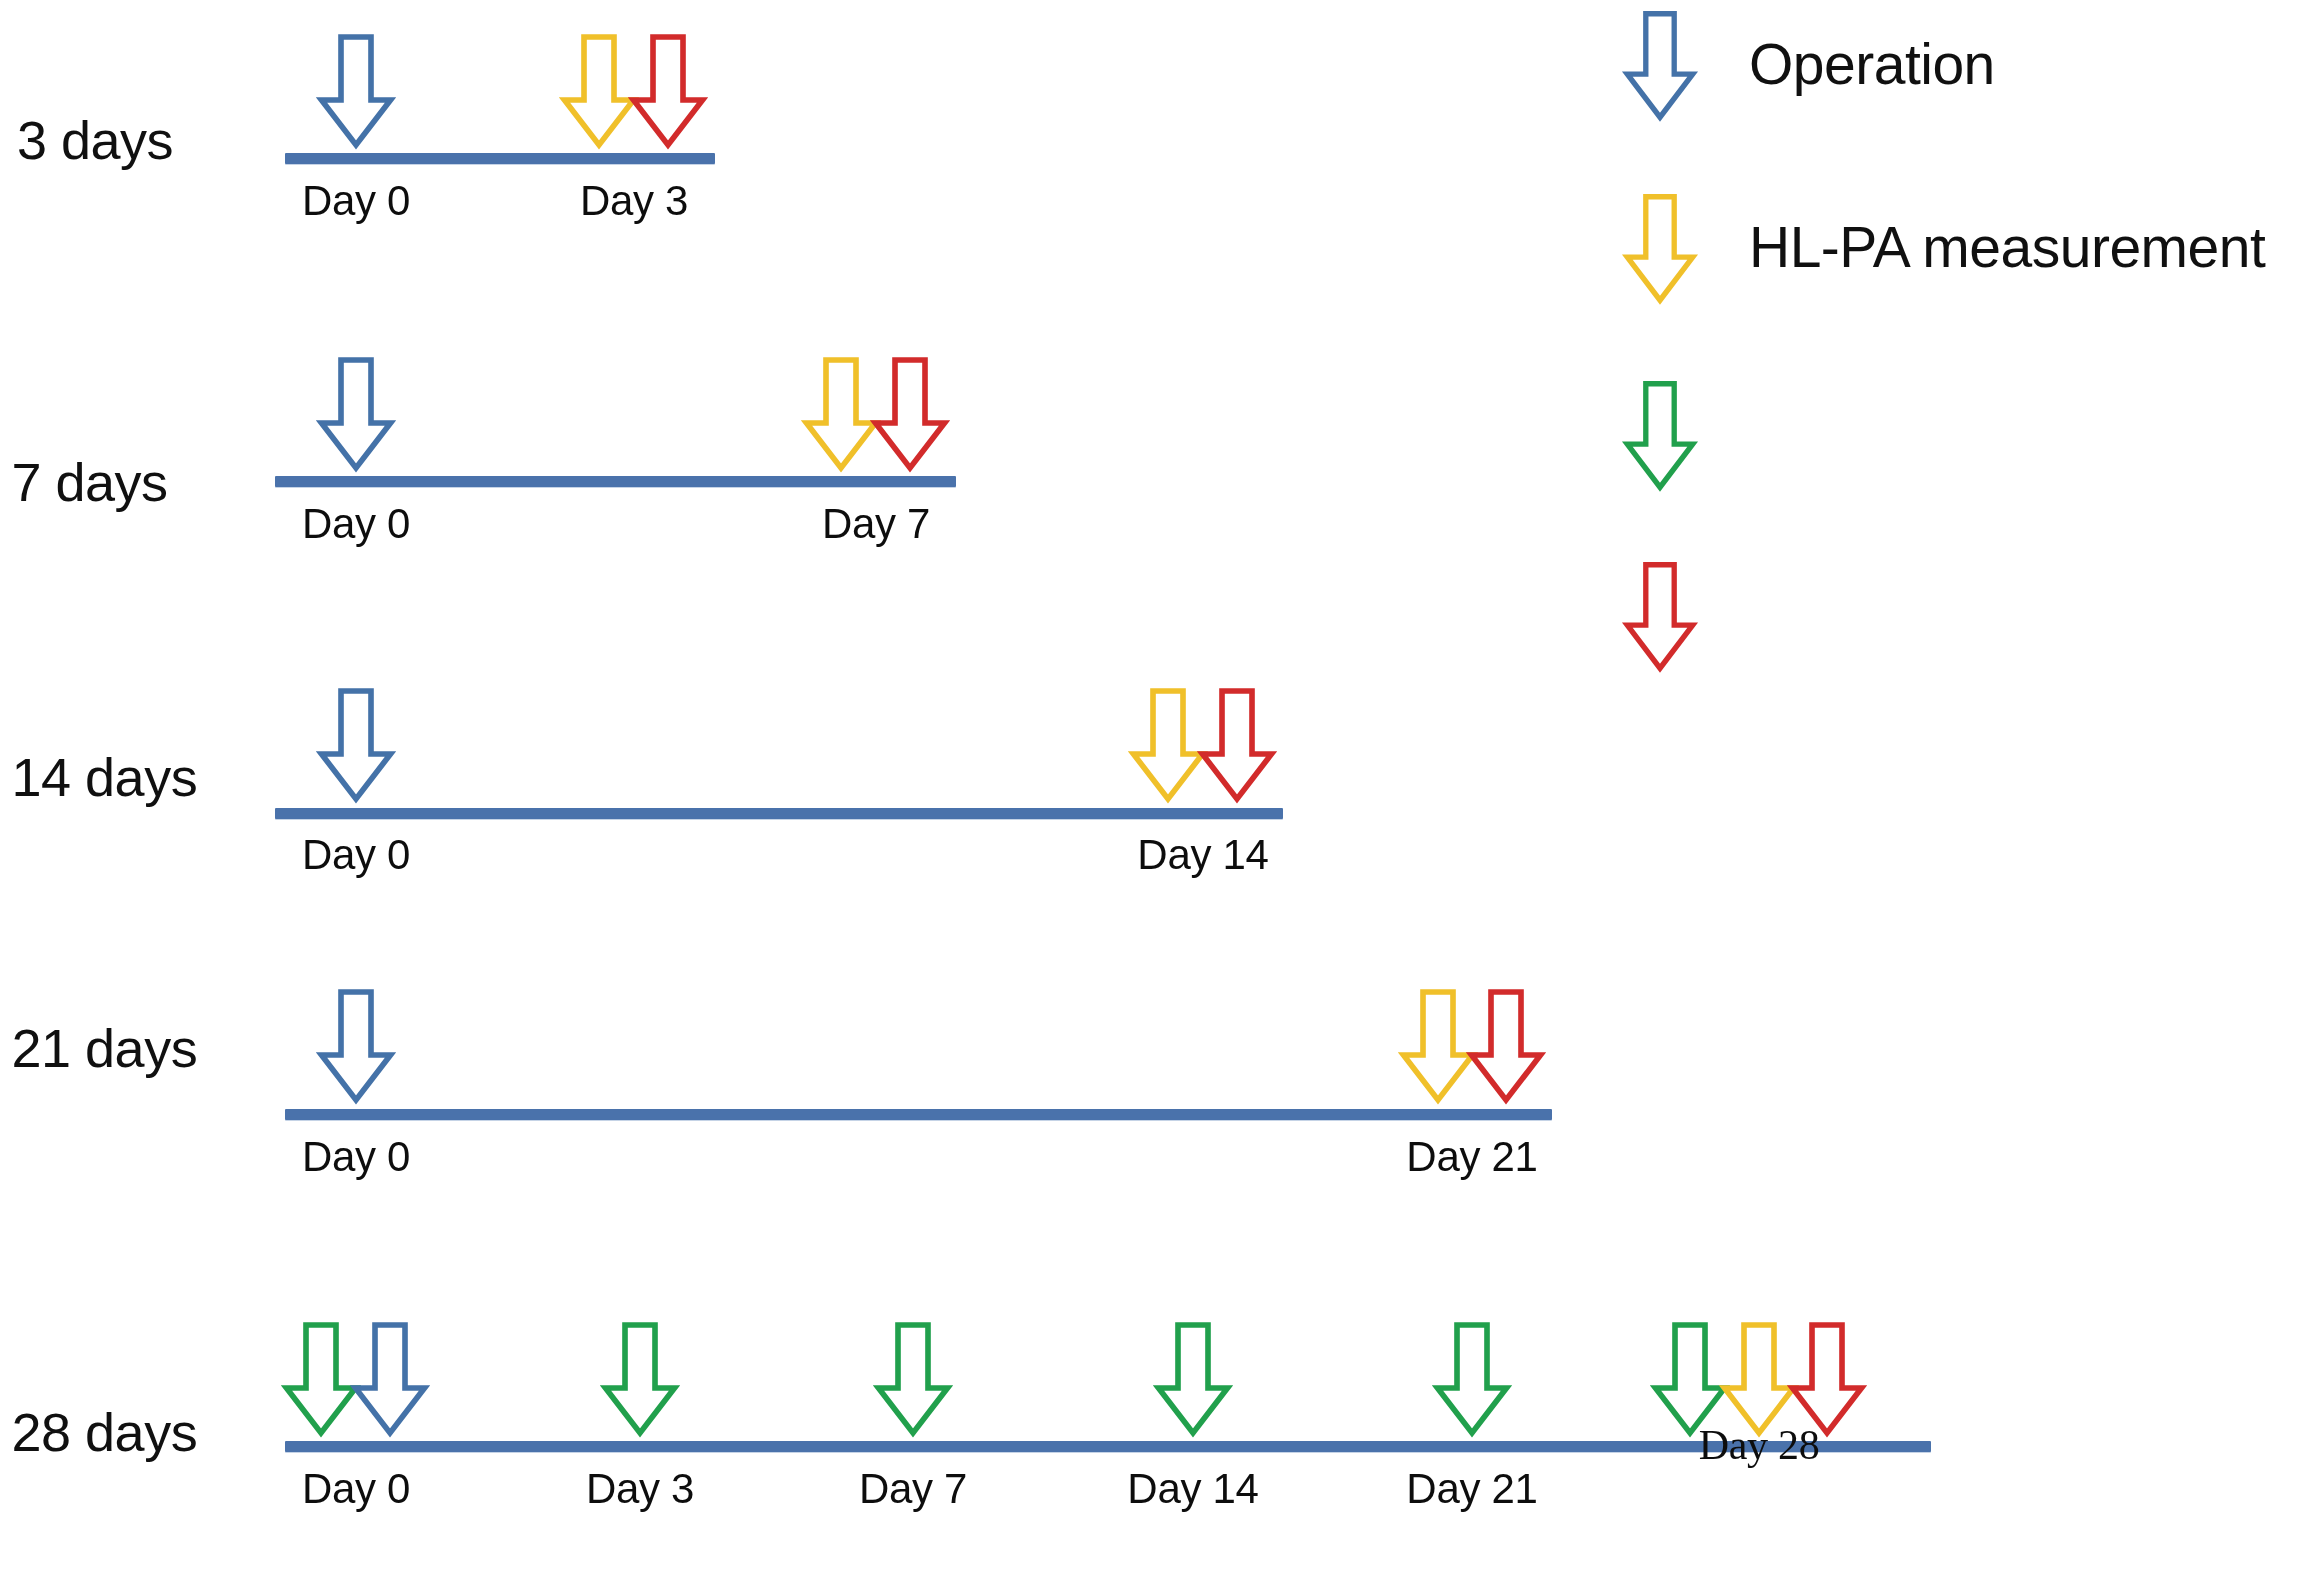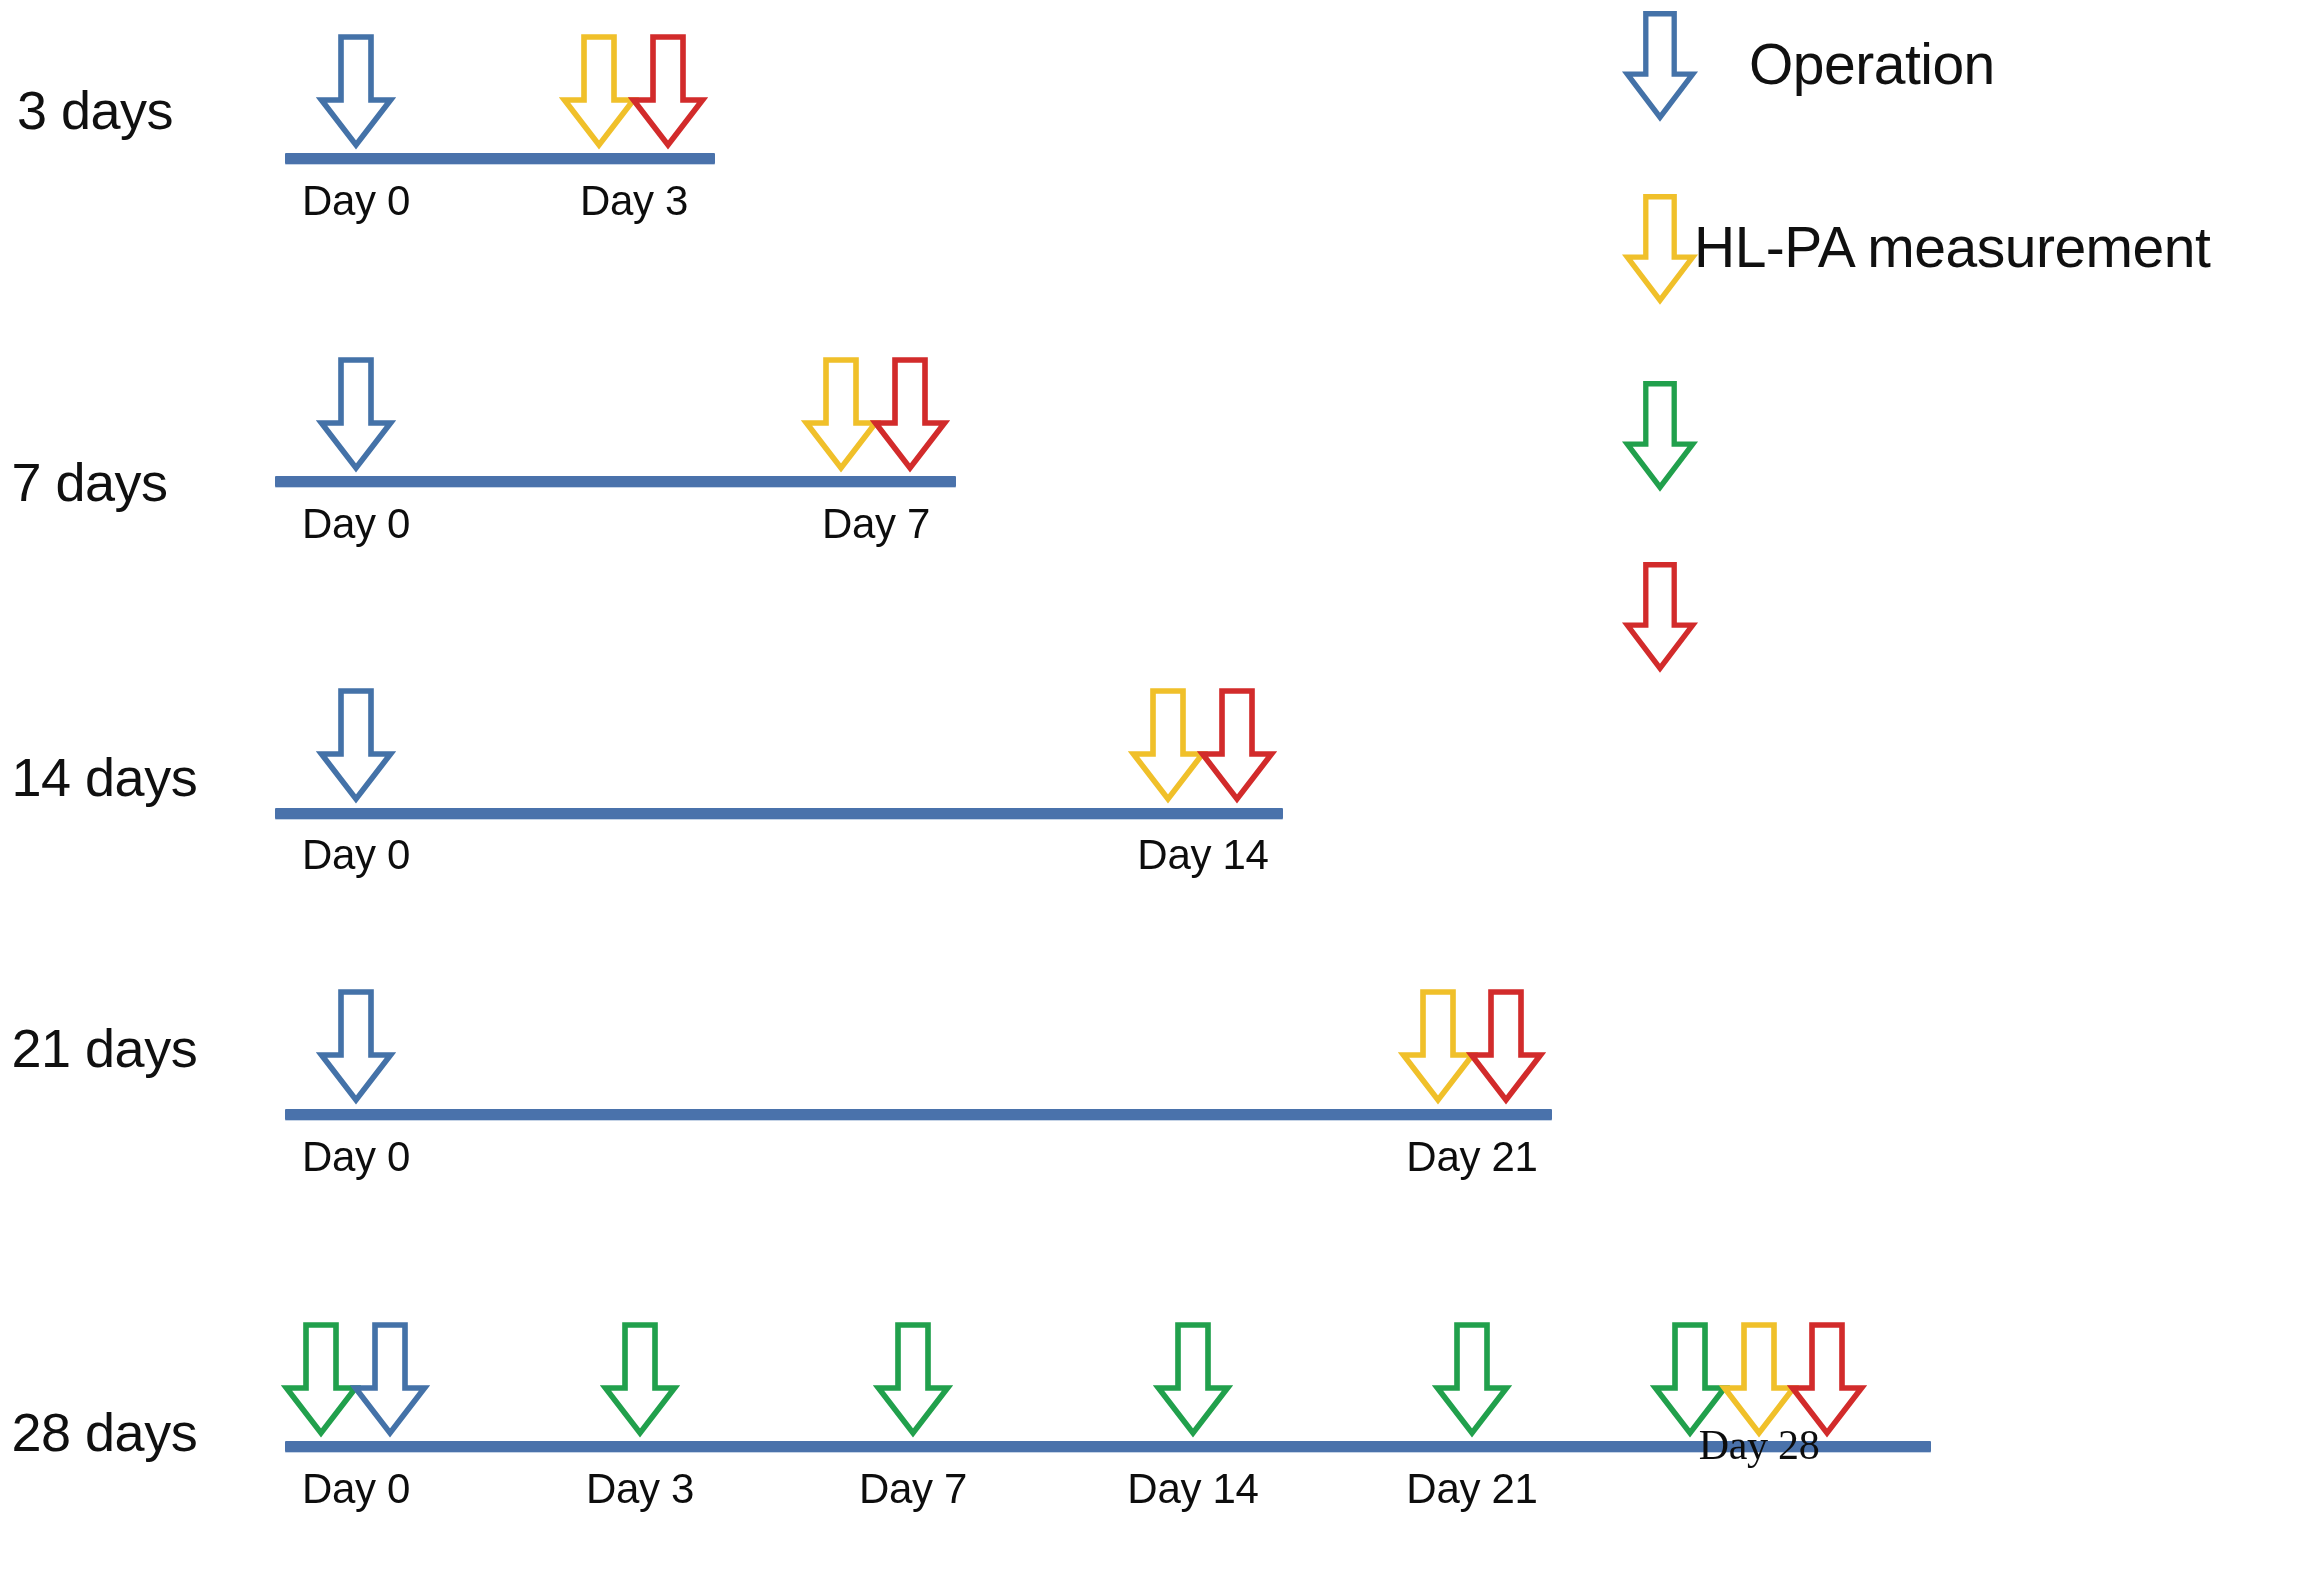--- a/index.html
+++ b/index.html
@@ -64,21 +64,21 @@
     white-space:nowrap;
     letter-spacing:-0.5px;
   }
 </style>
 </head>
 <body>
 
 <div id="canvas">
   <div id="timelines">
       <div class="row">
-        <div class="row-label" style="left: 17px; top: 83px;">3 days</div>
+        <div class="row-label" style="left: 17px; top: 113px;">3 days</div>
         <div class="tl-line" style="left: 285px; top: 153px; width: 430px; background: rgb(74, 114, 171);"></div>
         <div class="tick-label" style="left: 356px; top: 180px;">Day 0</div>
         <div class="tick-label" style="left: 634px; top: 180px;">Day 3</div>
         <div class="arrow" style="left: 356px; top: 31px;">
           <svg width="75" height="120" viewBox="0 0 100 160" preserveAspectRatio="none" aria-hidden="true">
             <path d="M 30 8 L 70 8 L 70 92 L 96 92 L 50 152 L 4 92 L 30 92 Z" fill="#ffffff" stroke="#4472a8" stroke-width="7.5" stroke-linejoin="miter"></path>
           </svg>
         </div>
         <div class="arrow" style="left: 599px; top: 31px;">
           <svg width="75" height="120" viewBox="0 0 100 160" preserveAspectRatio="none" aria-hidden="true">
@@ -222,21 +222,21 @@
         <div class="legend-text" style="margin-left: 55px;">Operation</div>
       </div>
       <div class="legend-item" style="left: 1625px; top: 191px;">
         <div class="legend-arrow">
           <div class="arrow" style="transform: translateX(-50%);">
             <svg width="71" height="115" viewBox="0 0 100 160" preserveAspectRatio="none" aria-hidden="true">
             <path d="M 30 8 L 70 8 L 70 92 L 96 92 L 50 152 L 4 92 L 30 92 Z" fill="#ffffff" stroke="#f0c02a" stroke-width="7.5" stroke-linejoin="miter"></path>
           </svg>
           </div>
         </div>
-        <div class="legend-text" style="">HL-PA measurement</div>
+        <div class="legend-text" style="margin-left: 55px;">HL-PA measurement</div>
       </div>
       <div class="legend-item" style="left: 1625px; top: 378px;">
         <div class="legend-arrow">
           <div class="arrow" style="transform: translateX(-50%);">
             <svg width="71" height="115" viewBox="0 0 100 160" preserveAspectRatio="none" aria-hidden="true">
             <path d="M 30 8 L 70 8 L 70 92 L 96 92 L 50 152 L 4 92 L 30 92 Z" fill="#ffffff" stroke="#21a04c" stroke-width="7.5" stroke-linejoin="miter"></path>
           </svg>
           </div>
         </div>
       </div>

